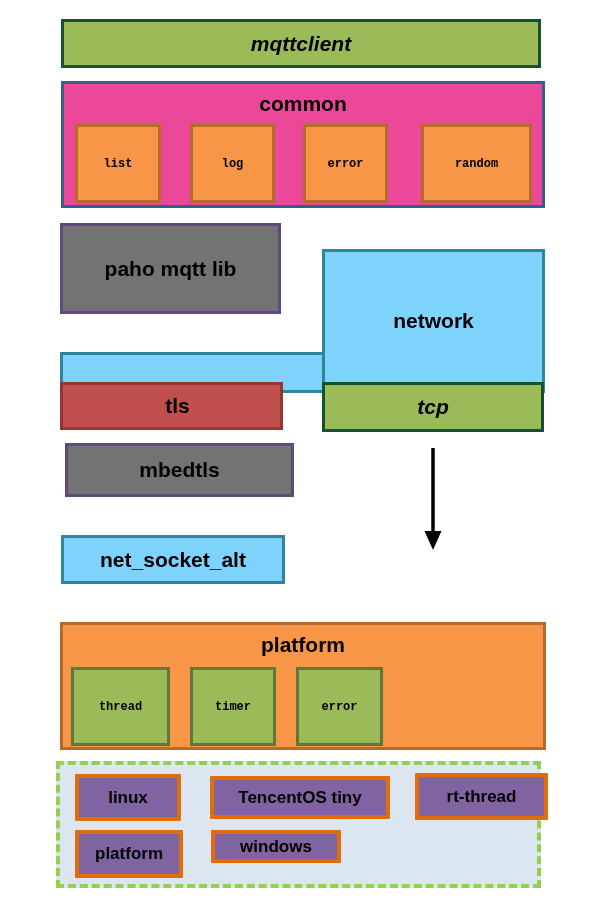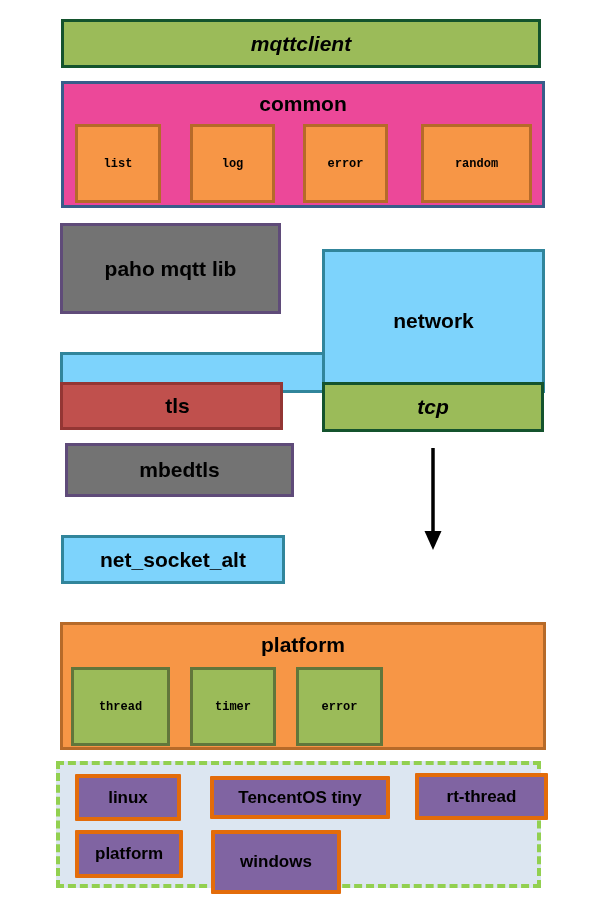--- a/index.html
+++ b/index.html
@@ -94,16 +94,16 @@
     <div class="box pgreen sub" style="left:8px;top:42px;width:99px;height:79px">thread</div>
     <div class="box pgreen sub" style="left:127px;top:42px;width:86px;height:79px">timer</div>
     <div class="box pgreen sub" style="left:233px;top:42px;width:87px;height:79px">error</div>
   </div>
 
   <div class="os-area" style="left:56px;top:761px;width:485px;height:127px">
     <div class="os-box" style="left:15px;top:9px;width:106px;height:47px">linux</div>
     <div class="os-box" style="left:150px;top:11px;width:180px;height:43px">TencentOS tiny</div>
     <div class="os-box" style="left:355px;top:8px;width:133px;height:47px">rt-thread</div>
     <div class="os-box" style="left:15px;top:65px;width:108px;height:48px">platform</div>
-    <div class="os-box" style="left:151px;top:65px;width:130px;height:64px">windows</div>
+    <div class="os-box" style="left:151px;top:65px;width:130px;height:33px">windows</div>
   </div>
 
 </div>
 
 </body></html>

